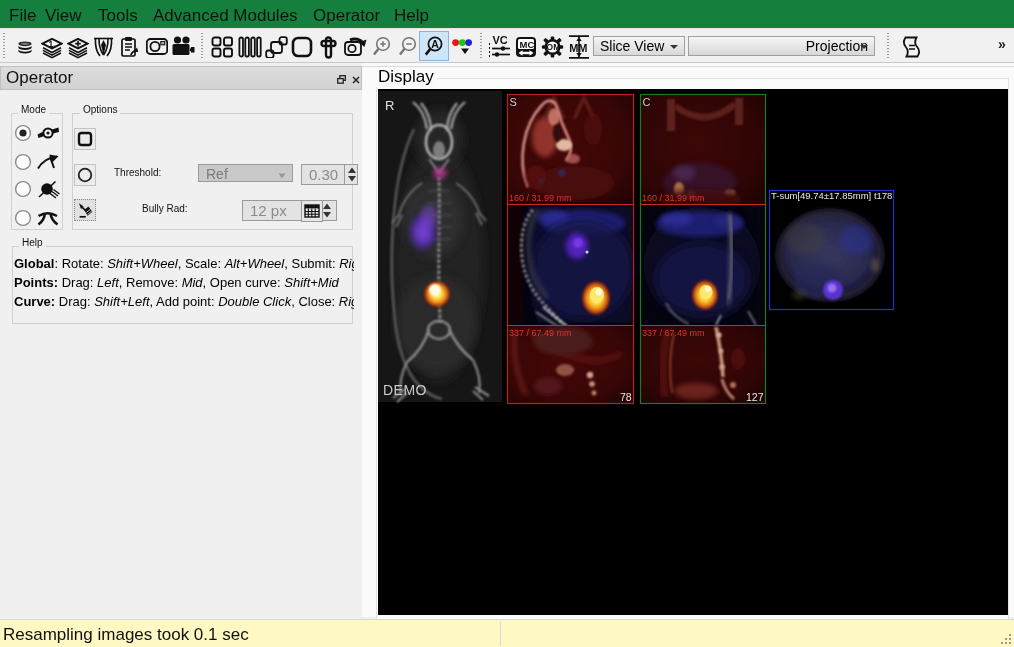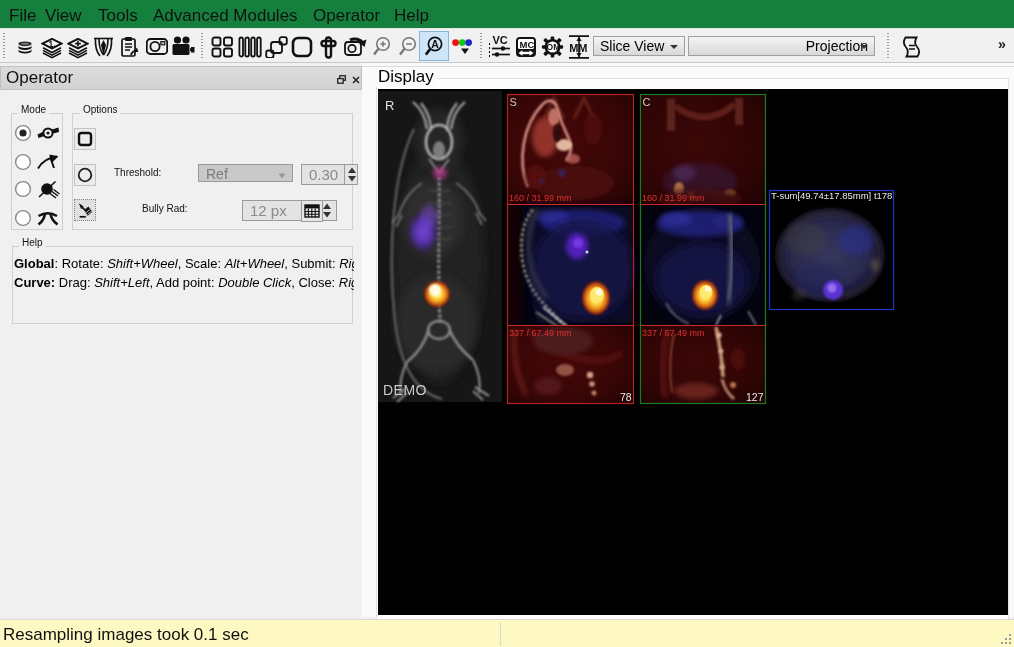--- a/index.html
+++ b/index.html
@@ -335,20 +335,21 @@
     <rect x="3" y="4" width="14" height="12" fill="none" stroke="#111" stroke-width="1.4"></rect>
     <rect x="3" y="4" width="14" height="3.4" fill="#111"></rect>
     <path d="M3 10.5 h14 M3 13.2 h14 M6.4 7.4 v8.6 M9.8 7.4 v8.6 M13.2 7.4 v8.6" stroke="#111" stroke-width="1.1"></path>
   </svg>
 </div>
 
 <div class="gbox" style="left:12px; top:246px; width:341px; height:78px;"></div>
 <div class="glabel" style="left:19px; top:237px;">Help</div>
 <div id="helptext">
   <div><b>Global</b>: Rotate: <i>Shift+Wheel</i>, Scale: <i>Alt+Wheel</i>, Submit: <i>Rig</i></div>
+  <div><b>Points:</b> Drag: <i>Left</i>, Remove: <i>Mid</i>, Open curve: <i>Shift+Mid</i></div>
   <div><b>Curve:</b> Drag: <i>Shift+Left</i>, Add point: <i>Double Click</i>, Close: <i>Rig</i></div>
 </div>
 
 <div id="disparea"></div>
 <div style="position:absolute; left:362px; top:66px; width:652px; height:1px; background:#dcdcdc;"></div>
 <div id="dispbox"></div>
 <div id="displabel">Display</div>
 <div id="canvas">
 <svg width="630" height="526" viewBox="0 0 630 526" style="position:absolute;left:0;top:0">
   <defs>

